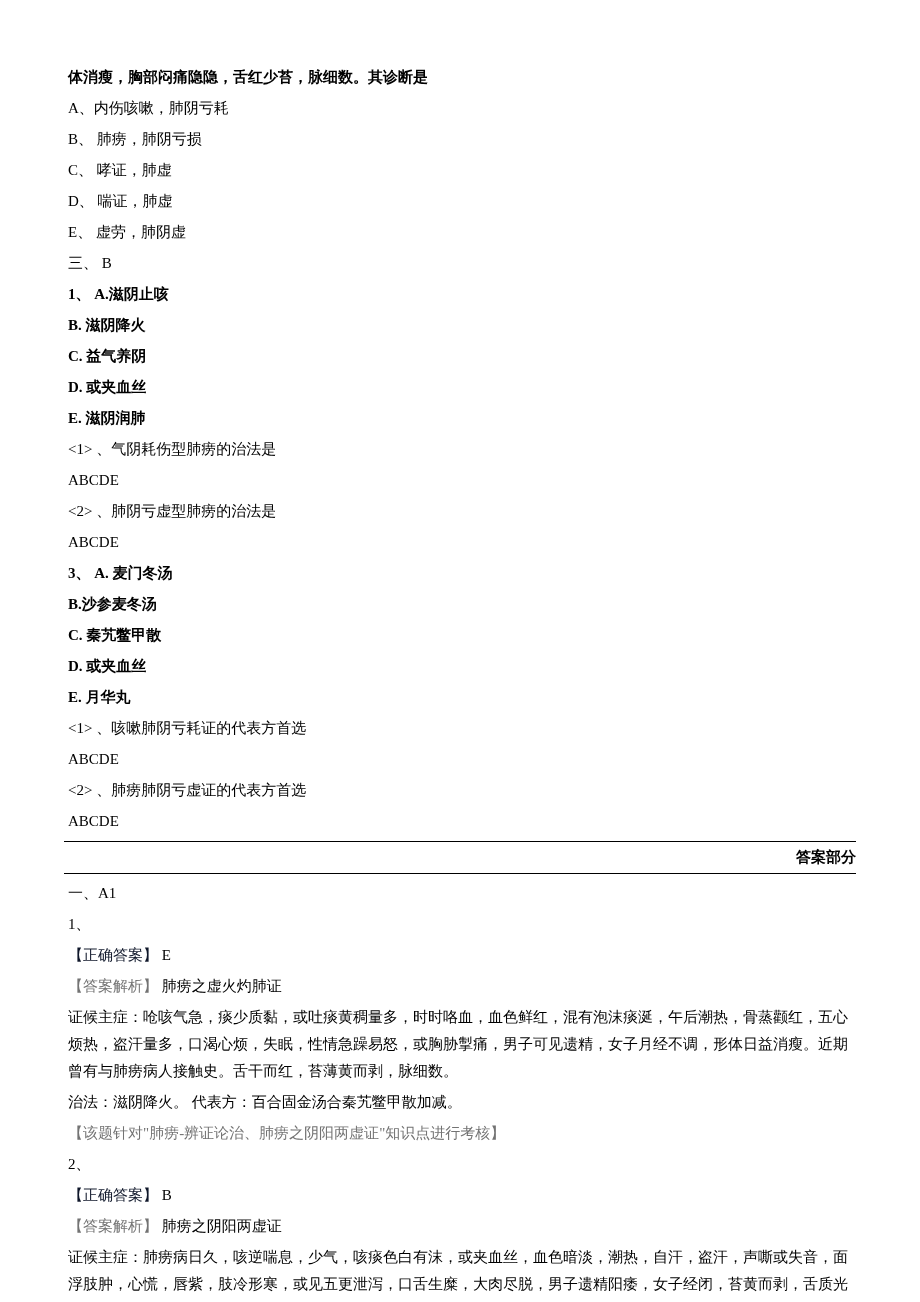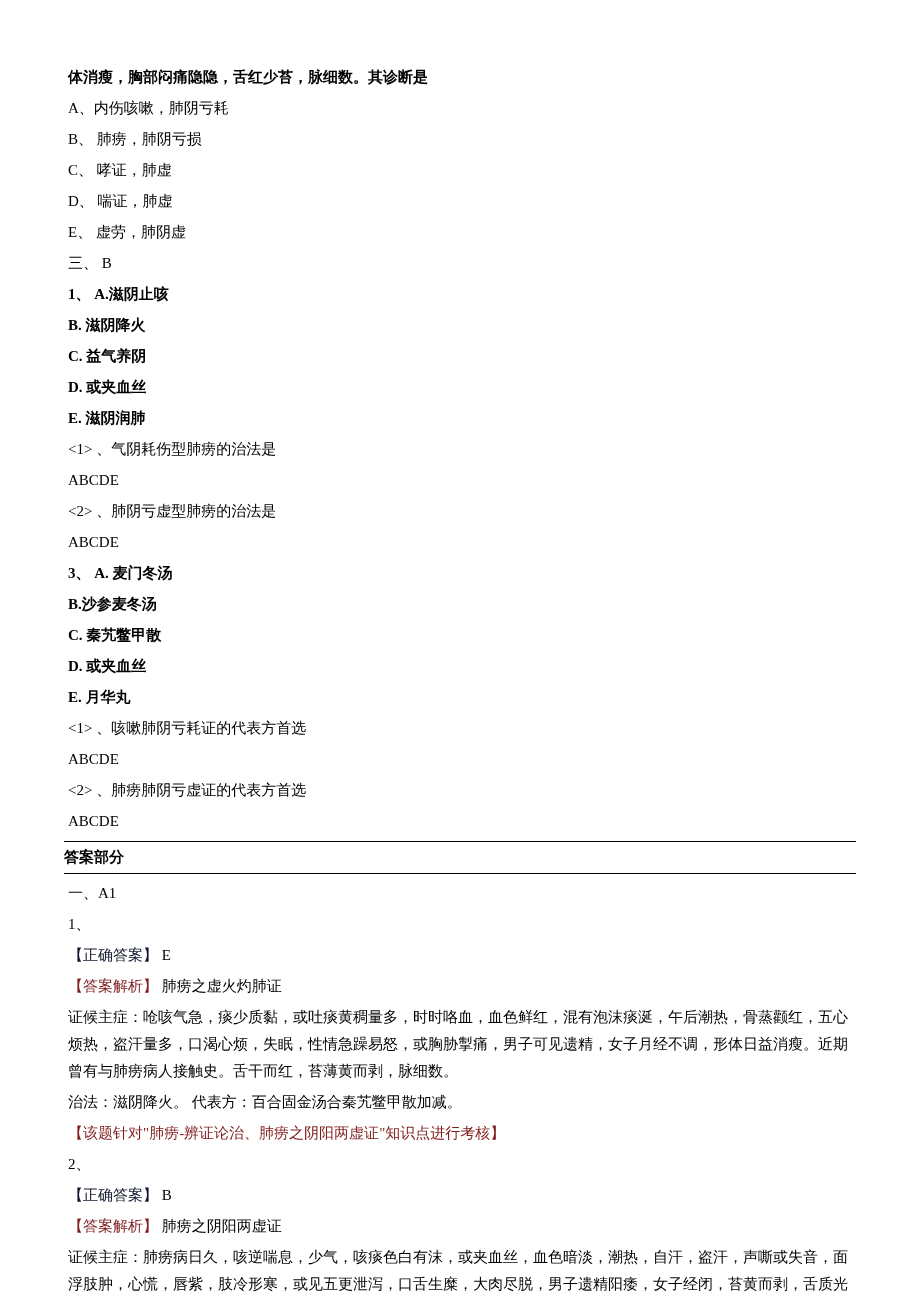--- a/index.html
+++ b/index.html
@@ -10,32 +10,32 @@
     line-height: 1.8;
     color: #000;
     background: #fff;
     width: 920px;
     box-sizing: border-box;
   }
   .bold {
     font-weight: bold;
   }
   .answer-header {
-    text-align: left;
+    text-align: right;
     font-weight: bold;
     border-top: 1px solid #000;
     border-bottom: 1px solid #000;
     padding: 2px 0;
     margin: 6px 0;
   }
   .red {
     color: #0f172a;
   }
   .green {
-    color: #7f1d1d;
+    color: #737373;
     font-family: Liberation Serif, serif;
   }
   p {
     margin: 4px;
   }
 </style>
 </head>
 <body>
 
 <p class="bold">体消瘦，胸部闷痛隐隐，舌红少苔，脉细数。其诊断是</p>

